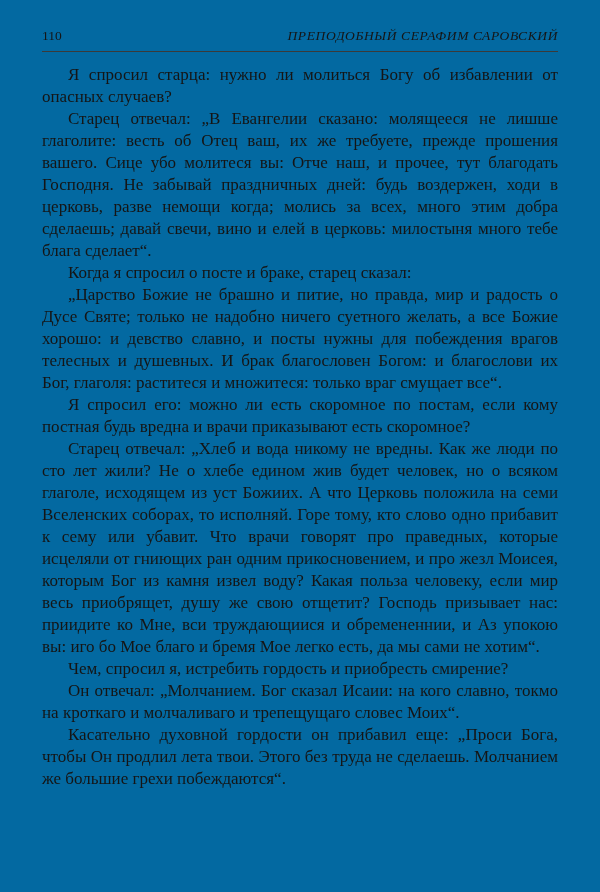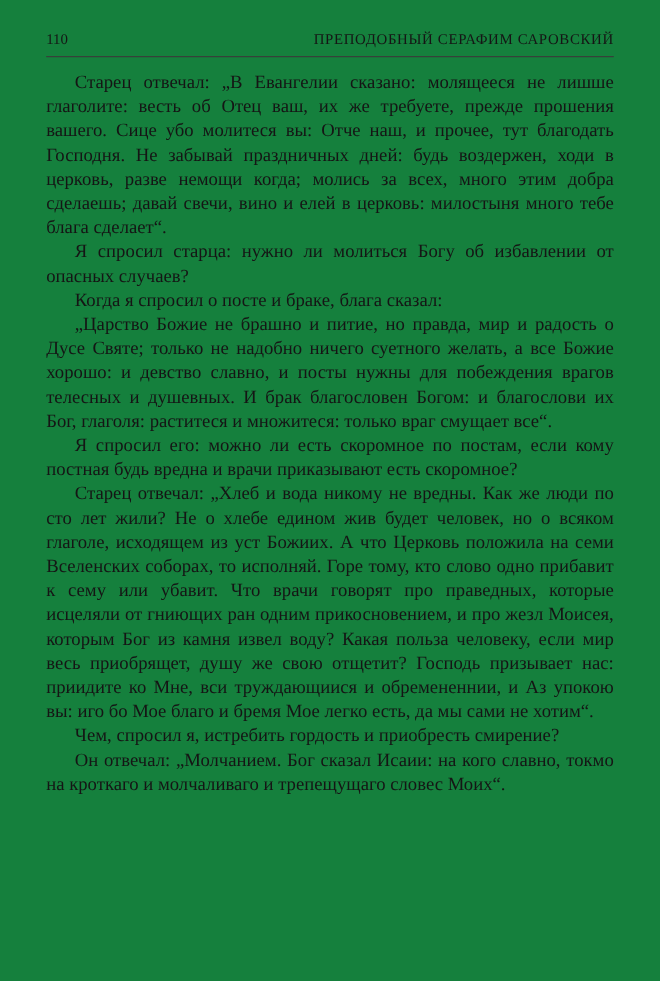--- a/index.html
+++ b/index.html
@@ -5,41 +5,42 @@
   html, body {
     margin: 0;
     padding: 0;
     background: #ffffff;
   }
   .page {
     position: relative;
     width: 600px;
     height: 892px;
     margin: 0 auto;
-    background: #15803d;
+    background: #0369a1;
     box-sizing: border-box;
     padding: 28px 42px 0 42px;
     font-family: "Liberation Serif", "DejaVu Serif", serif;
     color: #151515;
     overflow: hidden;
   }
   .page-header {
     display: flex;
     justify-content: space-between;
     align-items: baseline;
     font-size: 13.5px;
     padding-bottom: 7px;
     border-bottom: 1.5px solid #3a3a3a;
   }
   .page-number {
     font-size: 13.5px;
   }
   .running-title {
     letter-spacing: 0.6px;
     text-transform: uppercase;
+    font-style: italic;
   }
   .page-body {
     margin-top: 12px;
     font-size: 17px;
     line-height: 22px;
     text-align: justify;
     text-justify: inter-word;
   }
   .page-body p {
     margin: 0;
@@ -51,23 +52,24 @@
 <body>
 
 <div class="page">
 
   <div class="page-header">
     <span class="page-number">110</span>
     <span class="running-title">ПРЕПОДОБНЫЙ СЕРАФИМ САРОВСКИЙ</span>
   </div>
 
   <div class="page-body">
+    <p>Я спросил старца: нужно ли молиться Богу об избавлении от опасных случаев?</p>
     <p>Старец отвечал: „В Евангелии сказано: молящееся не лишше глаголите: весть об Отец ваш, их же требуете, прежде прошения вашего. Сице убо молитеся вы: Отче наш, и прочее, тут благодать Господня. Не забывай праздничных дней: будь воздержен, ходи в церковь, разве немощи когда; молись за всех, много этим добра сделаешь; давай свечи, вино и елей в церковь: милостыня много тебе блага сделает“.</p>
-    <p>Я спросил старца: нужно ли молиться Богу об избавлении от опасных случаев?</p>
-    <p>Когда я спросил о посте и браке, блага сказал:</p>
+    <p>Когда я спросил о посте и браке, старец сказал:</p>
     <p>„Царство Божие не брашно и питие, но правда, мир и радость о Дусе Святе; только не надобно ничего суетного желать, а все Божие хорошо: и девство славно, и посты нужны для побеждения врагов телесных и душевных. И брак благословен Богом: и благослови их Бог, глаголя: раститеся и множитеся: только враг смущает все“.</p>
     <p>Я спросил его: можно ли есть скоромное по постам, если кому постная будь вредна и врачи приказывают есть скоромное?</p>
     <p>Старец отвечал: „Хлеб и вода никому не вредны. Как же люди по сто лет жили? Не о хлебе едином жив будет человек, но о всяком глаголе, исходящем из уст Божиих. А что Церковь положила на семи Вселенских соборах, то исполняй. Горе тому, кто слово одно прибавит к сему или убавит. Что врачи говорят про праведных, которые исцеляли от гниющих ран одним прикосновением, и про жезл Моисея, которым Бог из камня извел воду? Какая польза человеку, если мир весь приобрящет, душу же свою отщетит? Господь призывает нас: приидите ко Мне, вси труждающиися и обремененнии, и Аз упокою вы: иго бо Мое благо и бремя Мое легко есть, да мы сами не хотим“.</p>
     <p>Чем, спросил я, истребить гордость и приобресть смирение?</p>
     <p>Он отвечал: „Молчанием. Бог сказал Исаии: на кого славно, токмо на кроткаго и молчаливаго и трепещущаго словес Моих“.</p>
+    <p>Касательно духовной гордости он прибавил еще: „Проси Бога, чтобы Он продлил лета твои. Этого без труда не сделаешь. Молчанием же большие грехи побеждаются“.</p>
   </div>
 
 </div>
 
 </body></html>

